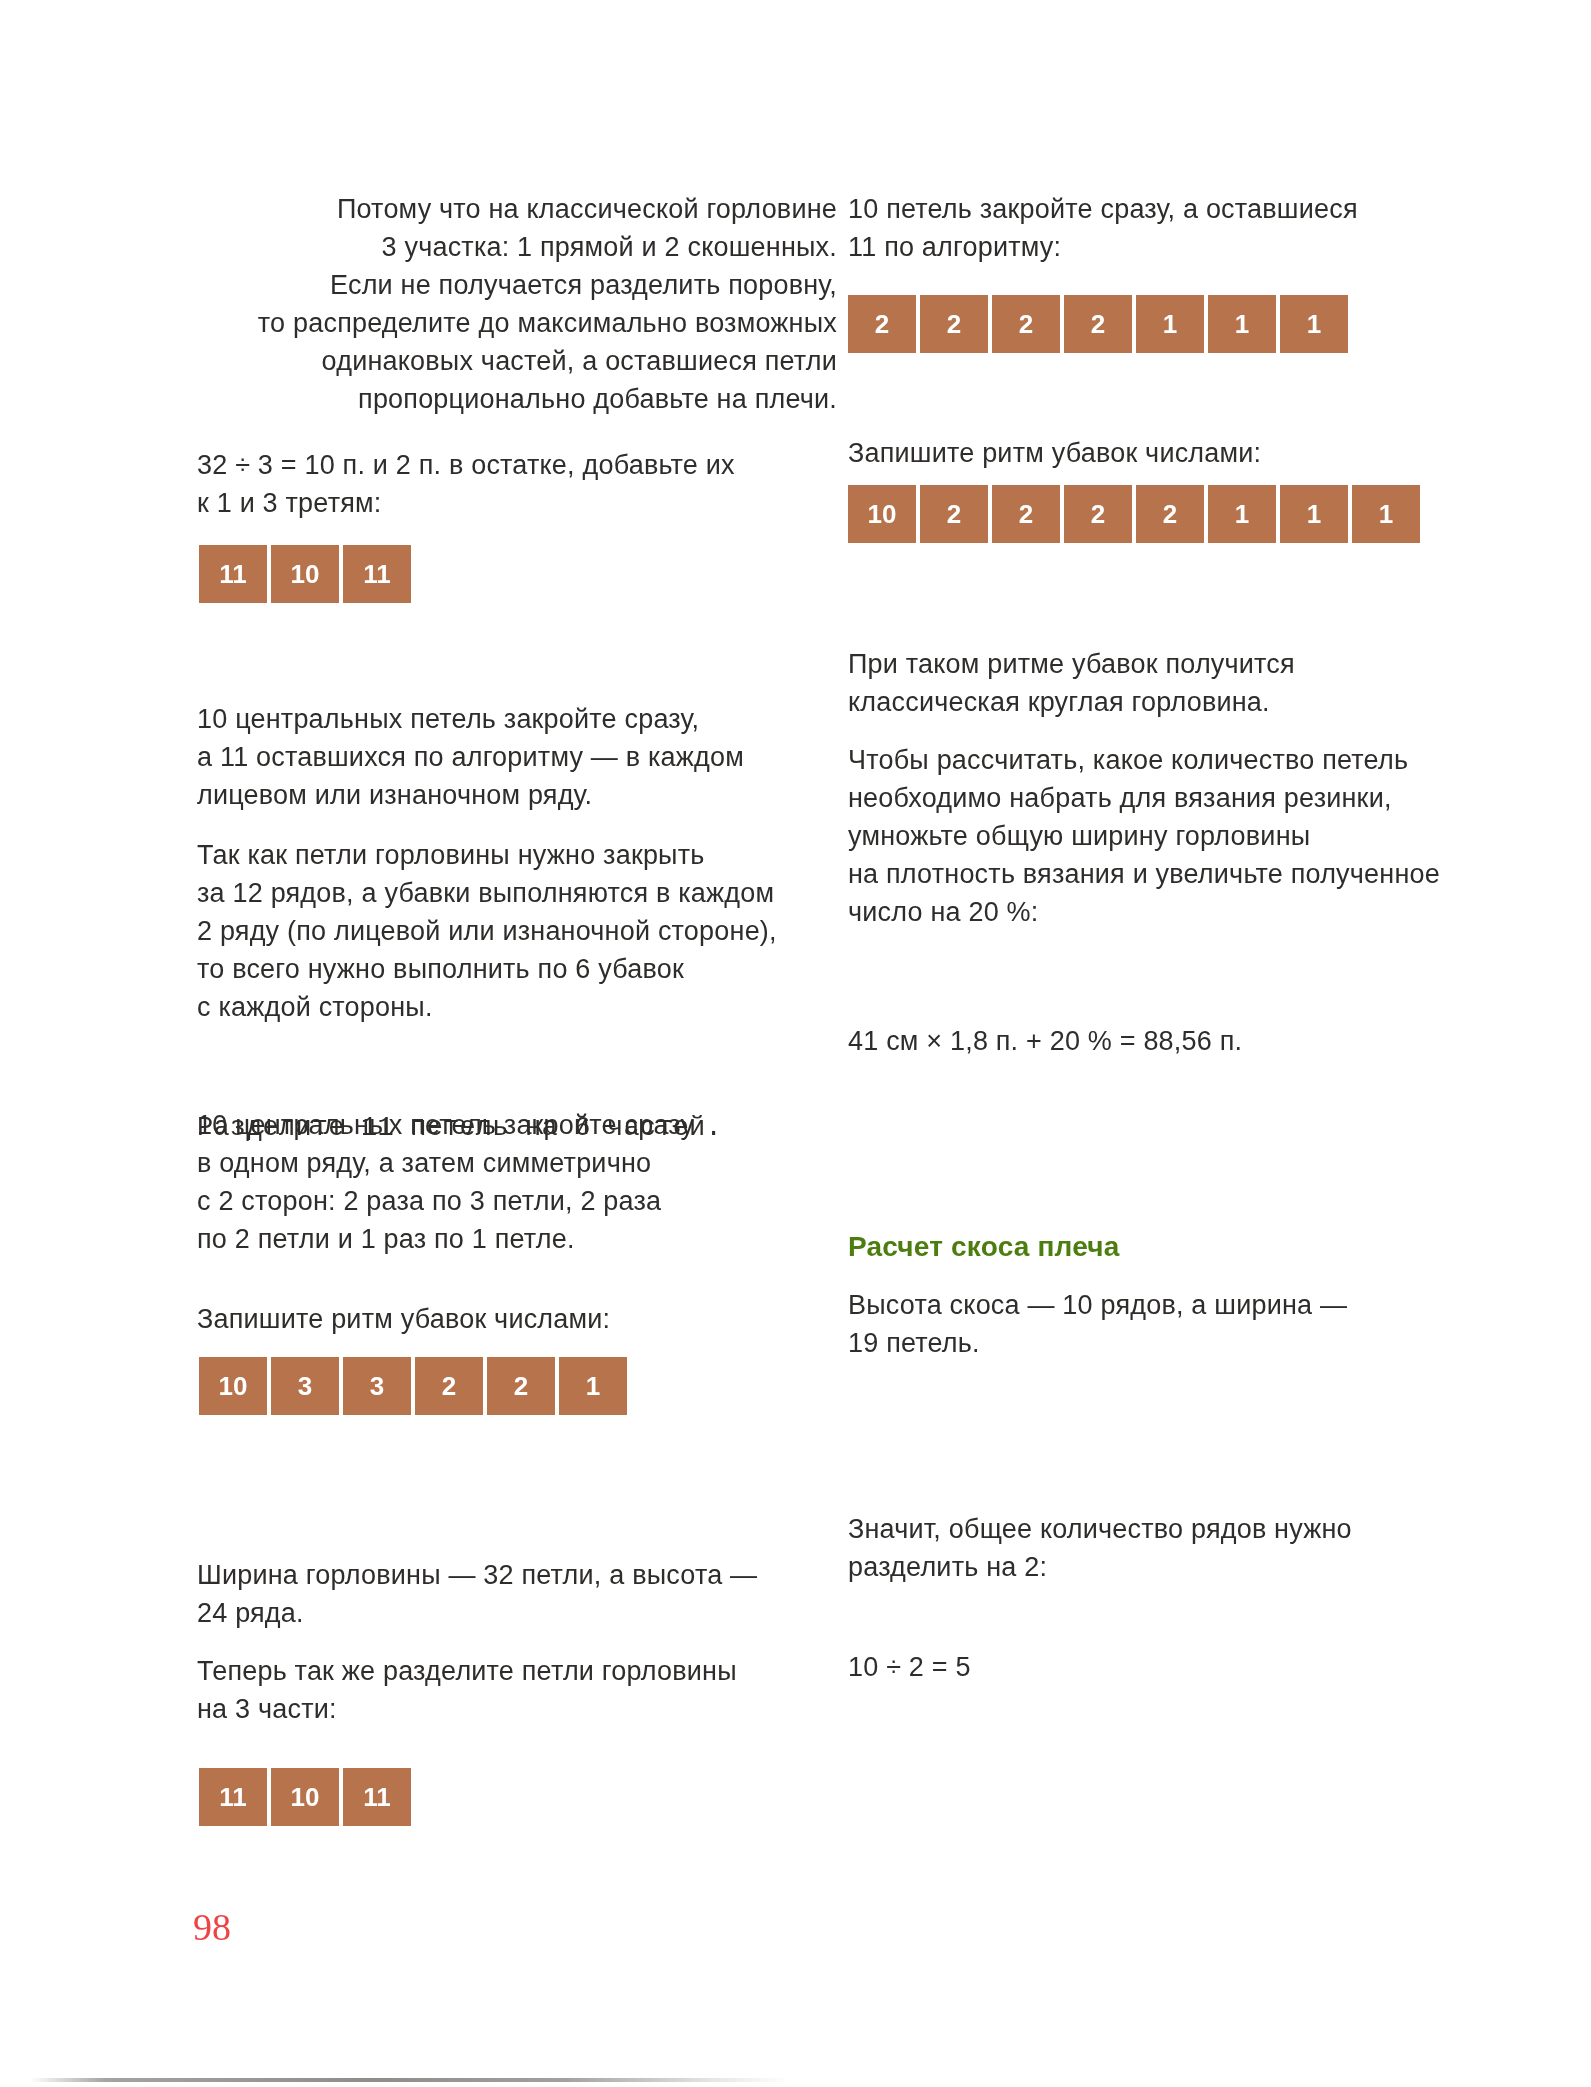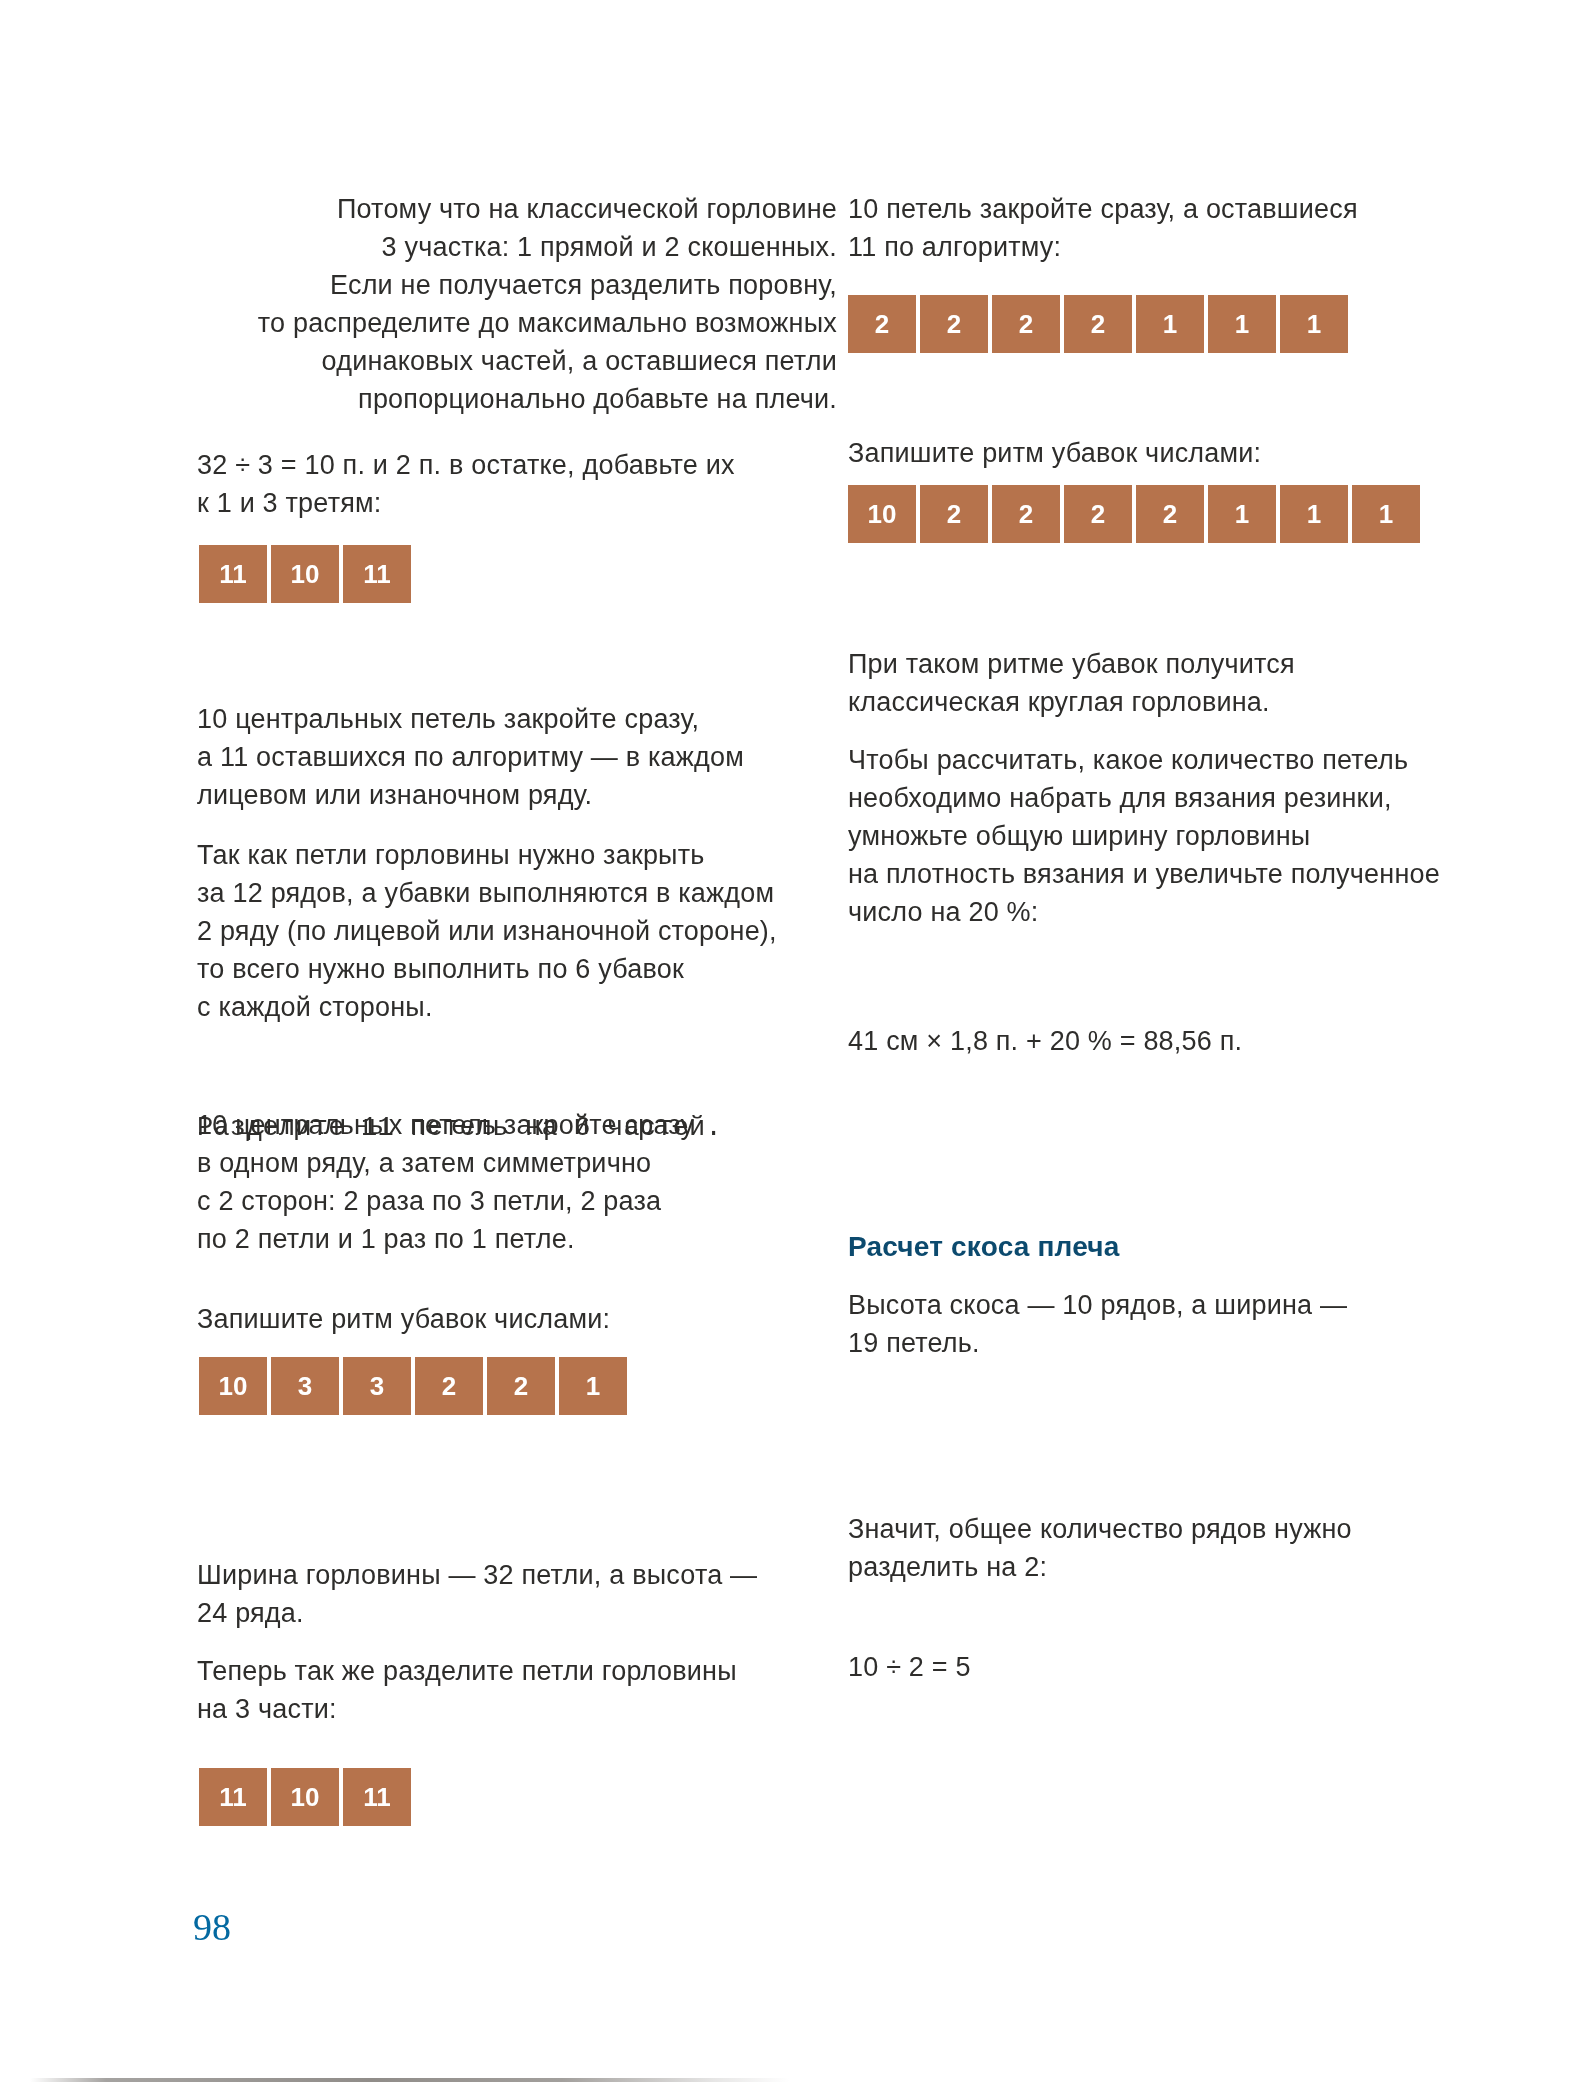--- a/index.html
+++ b/index.html
@@ -14,21 +14,21 @@
   }
   .para {
     position: absolute;
     font-size: 27px;
     line-height: 38px;
     white-space: pre-line;
     letter-spacing: 0.2px;
   }
   .heading {
     font-weight: bold;
-    color: #0c4a6e;
+    color: #4d7c0f;
     font-size: 28px;
   }
   .num-table {
     position: absolute;
     display: flex;
     gap: 4px;
   }
   .num-table .cell {
     width: 68px;
     height: 58px;
@@ -37,21 +37,21 @@
     display: flex;
     align-items: center;
     justify-content: center;
     font-weight: bold;
     font-size: 26px;
   }
   .page-number {
     position: absolute;
     font-family: "Liberation Serif", serif;
     font-size: 38px;
-    color: #0369a1;
+    color: #ef4444;
   }
   .bottom-shadow {
     position: absolute;
     left: 30px;
     top: 2078px;
     width: 760px;
     height: 4px;
     border-radius: 2px;
     background: linear-gradient(to right,
       rgba(55,50,45,0) 0%,

